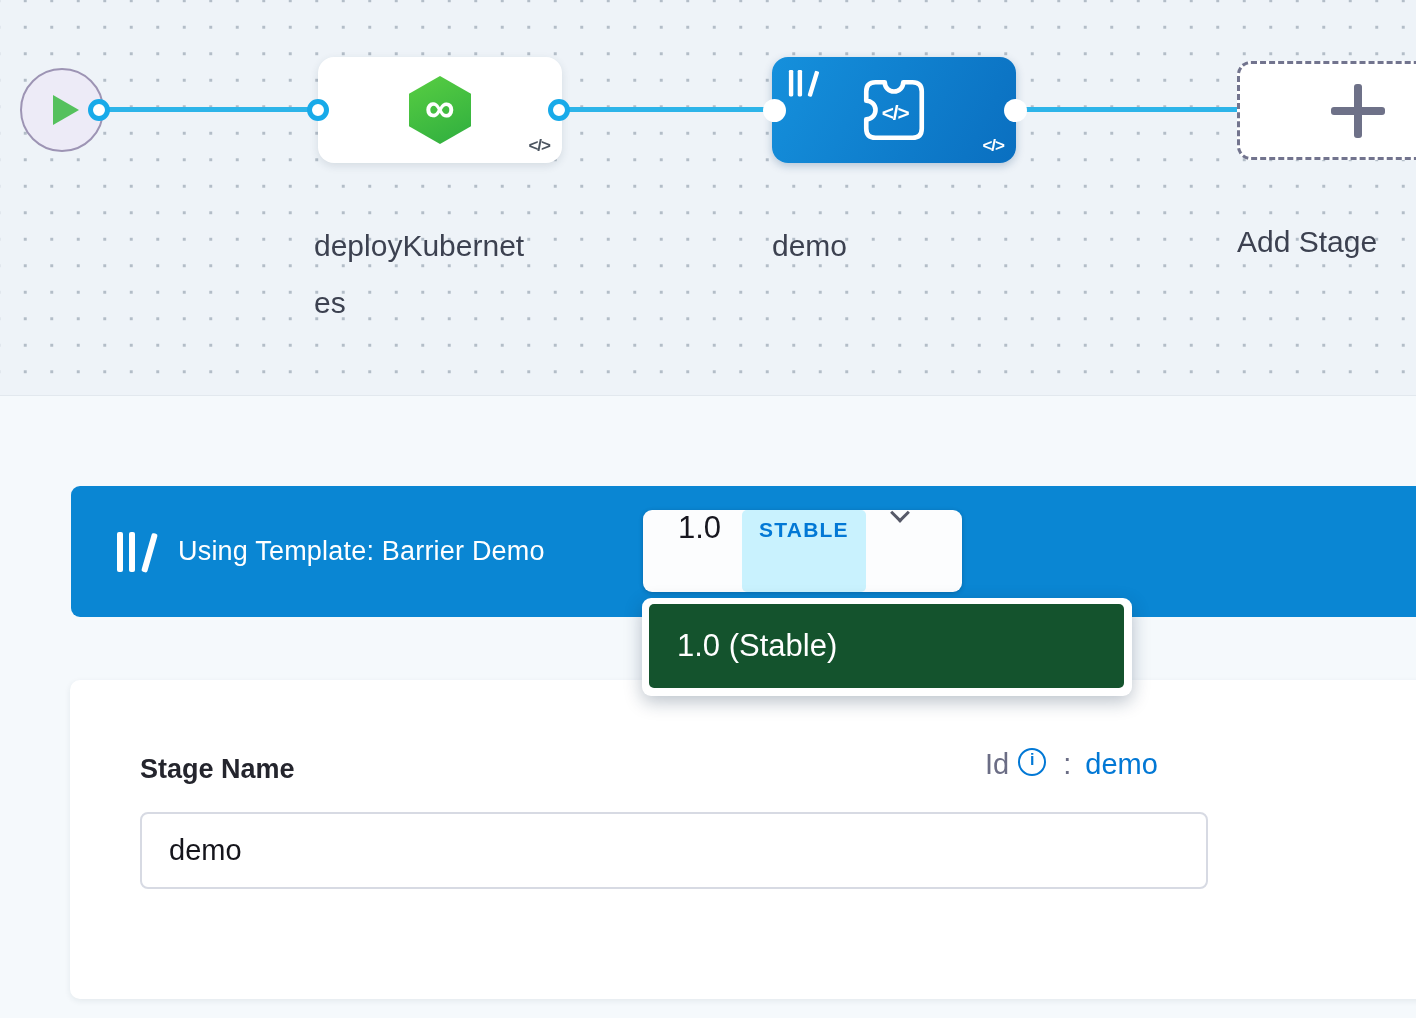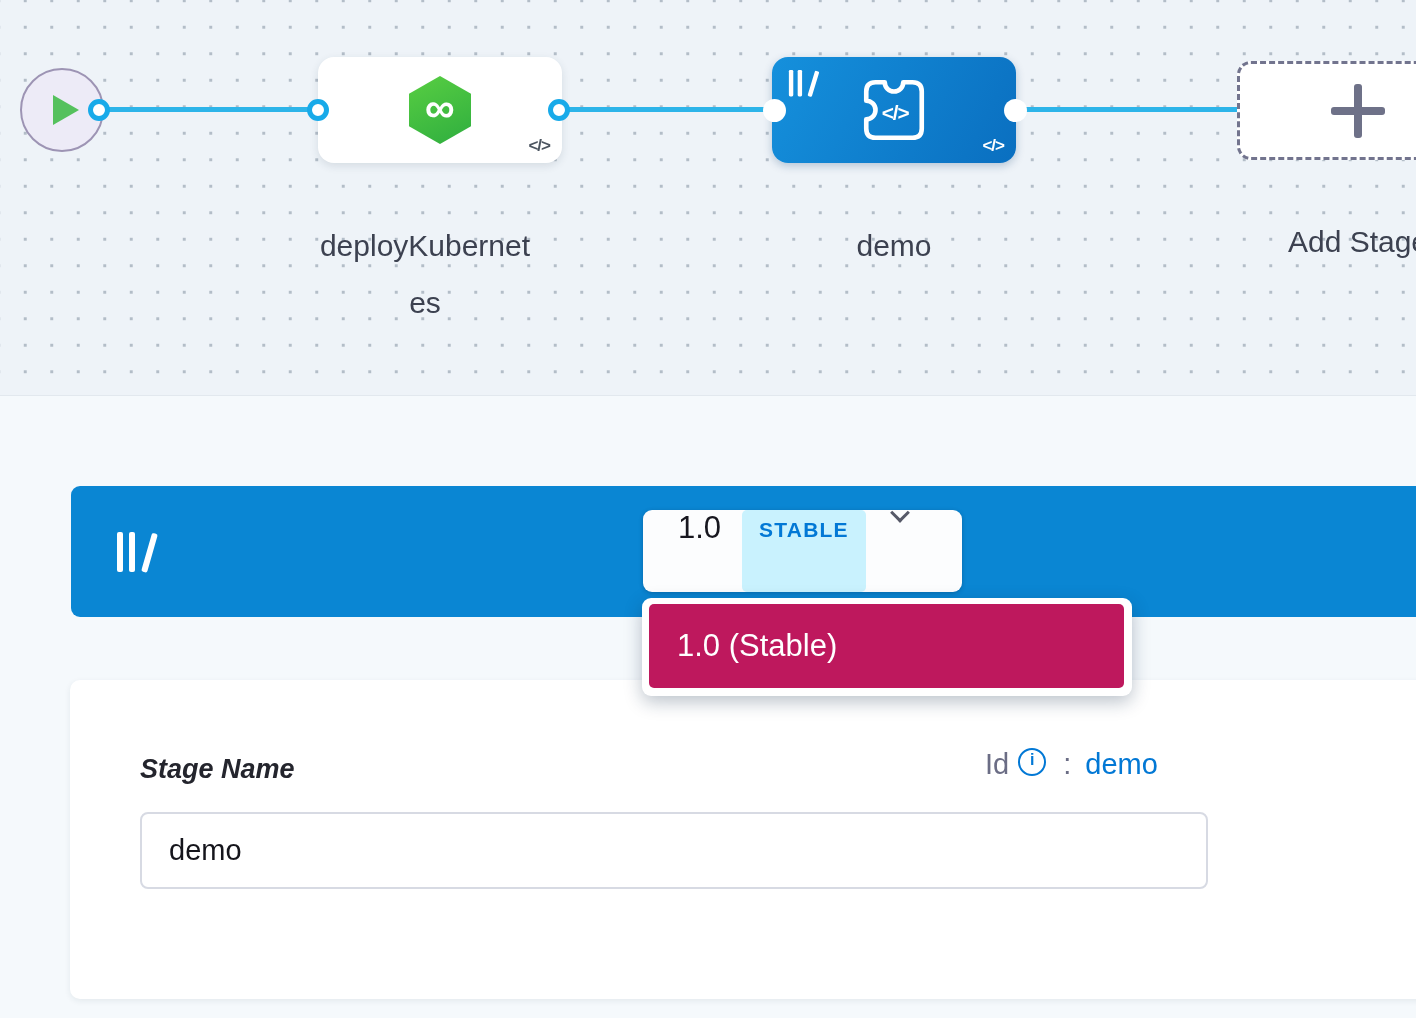--- a/index.html
+++ b/index.html
@@ -77,21 +77,21 @@
     position:absolute; left:1237px; top:61px; width:242px; height:99px;
     background:#ffffff; border:3px dashed #72748e; border-radius:14px;
     display:flex; align-items:center; justify-content:center; z-index:3;
   }
   .plus { position:relative; width:58px; height:58px; }
   .plus::before { content:""; position:absolute; left:25px; top:2px;  width:8px;  height:54px; background:#6e7188; border-radius:3px; }
   .plus::after  { content:""; position:absolute; top:25px;  left:2px; width:54px; height:8px;  background:#6e7188; border-radius:3px; }
 
   .node-label {
     position:absolute; font-size:30px; line-height:57px; color:#3c4150;
-    text-align:center; letter-spacing:0;
+    letter-spacing:0;
   }
   .lbl-deploy { left:314px; top:217px; width:222px; word-break:break-all; }
   .lbl-demo   { left:772px; top:217px; width:244px; }
   .lbl-add    { left:1237px; top:213px; width:242px; white-space:nowrap; }
 
   
   .banner {
     position:absolute; left:71px; top:486px; width:1370px; height:131px;
     background:#0a86d3; border-radius:9px; z-index:2;
     display:flex; align-items:center; padding-left:44px;
@@ -121,34 +121,34 @@
     transform:rotate(45deg) translate(-3px,-3px);
   }
 
   .dropdown {
     position:absolute; left:642px; top:598px; width:490px; height:98px;
     background:#ffffff; border-radius:9px; z-index:5;
     box-shadow:0 6px 18px rgba(15,40,70,.28);
     padding:6px 8px 8px 7px;
   }
   .dropdown-item {
-    height:84px; background:#be185d; border-radius:5px;
+    height:84px; background:#14532d; border-radius:5px;
     display:flex; align-items:center; padding-left:28px;
     color:#ffffff; font-size:31px;
   }
 
   
   .form-card {
     position:absolute; left:70px; top:680px; width:1371px; height:319px;
     background:#ffffff; border-radius:10px; z-index:1;
     box-shadow:0 2px 6px rgba(30,45,70,.08);
   }
   .stage-name-label {
     position:absolute; left:70px; top:74px;
-    font-size:27px; font-weight:bold; color:#24252d;font-style:italic;
+    font-size:27px; font-weight:bold; color:#24252d;
   }
   .id-row {
     position:absolute; left:915px; top:68px;
     display:flex; align-items:flex-start; font-size:29px;
   }
   .id-label { color:#6b6d85; }
   .info-icon {
     position:relative; width:28px; height:28px; margin-left:9px;
     border:2.5px solid #0278d5; border-radius:50%;
   }
@@ -214,20 +214,21 @@
     <div class="node-label lbl-demo">demo</div>
     <div class="node-label lbl-add">Add Stage</div>
   </div>
 
   <div class="banner">
     <span class="lib-icon">
         <i></i>
         <i></i>
         <i></i>
       </span>
+    <span class="banner-text">Using Template: Barrier Demo</span>
   </div>
 
   <div class="version-btn">
     <span class="version-num">1.0</span>
     <span class="stable-badge">STABLE</span>
     <span class="chev"></span>
   </div>
 
   <div class="dropdown">
     <div class="dropdown-item">1.0 (Stable)</div>

